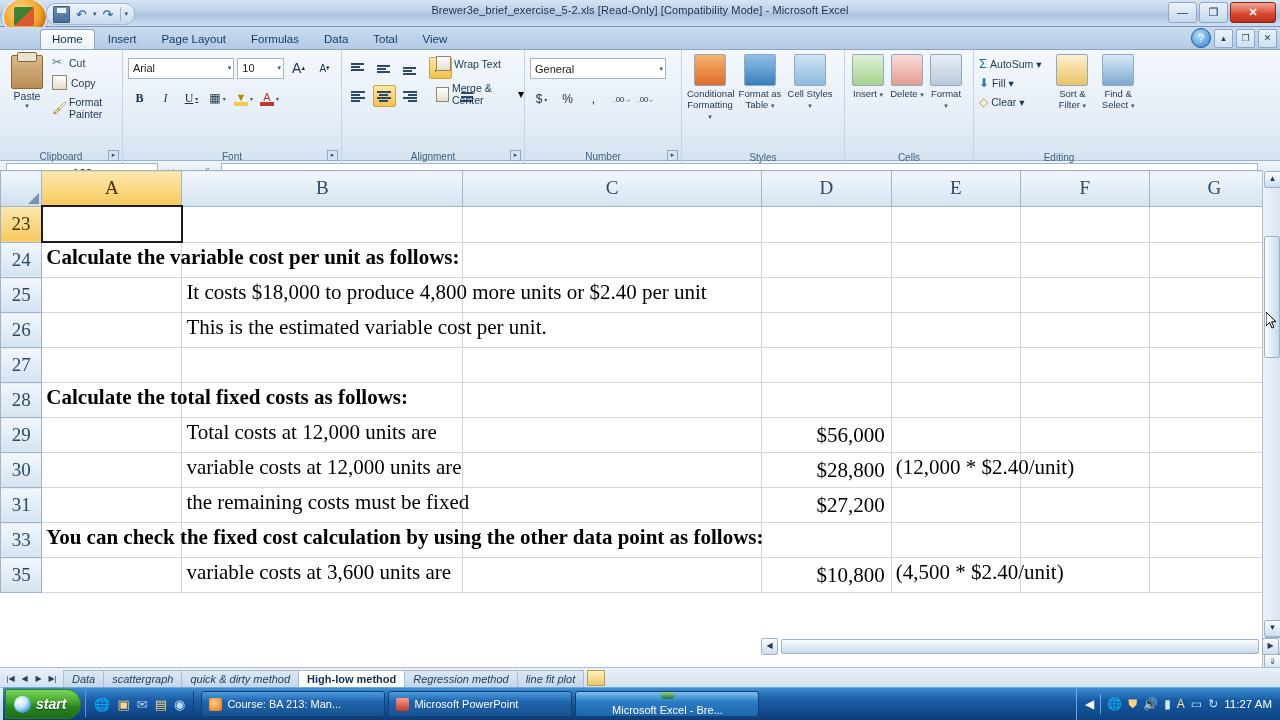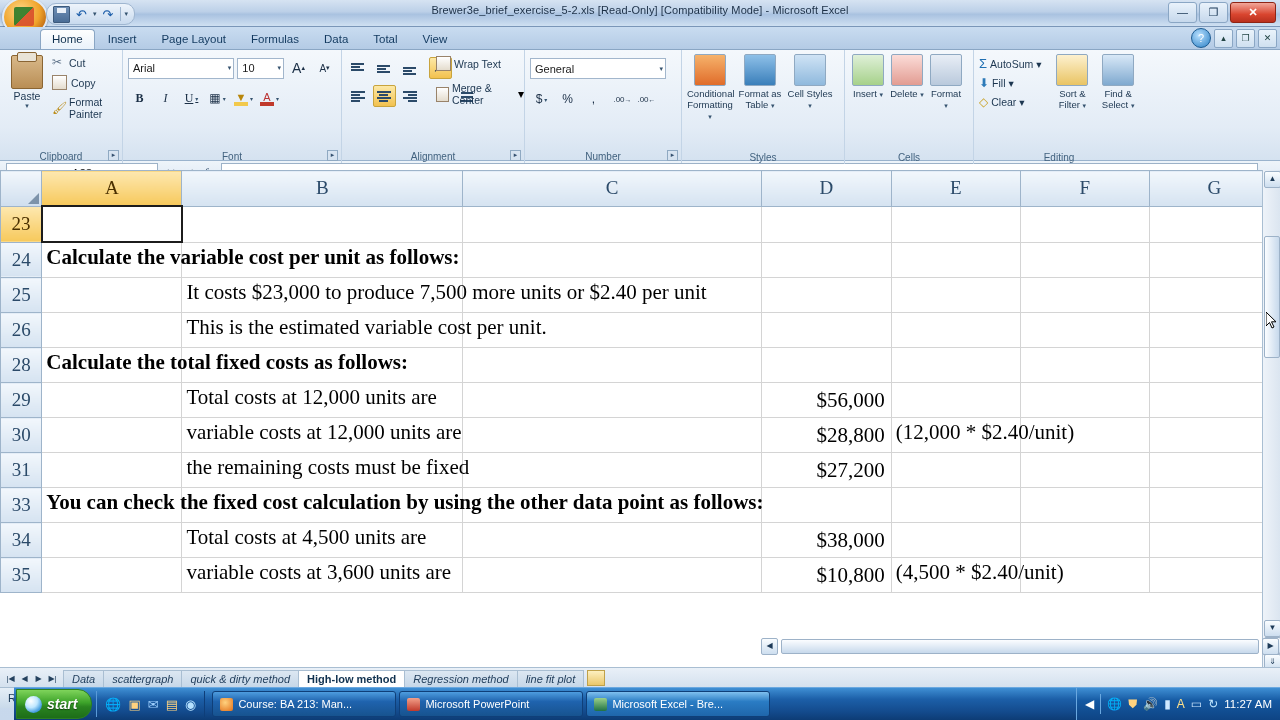--- a/index.html
+++ b/index.html
@@ -219,21 +219,21 @@
     display:flex;align-items:center;font-size:11px;color:#1c3a58;
   }
   .status-left{padding-left:8px;}
   .status-right{margin-left:auto;display:flex;align-items:center;gap:8px;padding-right:8px;}
   .viewbtn{width:18px;height:15px;border:1px solid #8fa9c2;background:linear-gradient(#f7fbff,#d3e2f1);}
   .viewbtn.active{background:linear-gradient(#fff6d5,#f3d98a);}
   .zoomslider{width:82px;height:3px;background:#8ea6bd;position:relative;}
   .zoomslider .knob{position:absolute;left:58px;top:-5px;width:7px;height:13px;background:#edf4fb;border:1px solid #6e89a3;}
   
   .taskbar{
-    position:absolute;left:14px;right:0;bottom:0;height:32px;
+    position:absolute;left:3px;right:0;bottom:0;height:32px;
     background:linear-gradient(#3f8fd4,#1c5fa8 35%,#134a8c 75%,#0d3c75);
     display:flex;align-items:center;border-top:1px solid #6aa8e0;
   }
   .start{
     height:28px;margin-left:2px;padding:0 14px 0 8px;border-radius:0 14px 14px 0;
     background:linear-gradient(#7fd45b,#3da32a 45%,#2a8420 60%,#1d6d18);
     color:#fff;font-weight:bold;font-style:italic;font-size:14px;
     display:flex;align-items:center;gap:5px;text-shadow:0 1px 1px #12400d;
     border:1px solid #2c7f22;
   }
@@ -242,21 +242,21 @@
   .qlaunch{display:flex;align-items:center;gap:7px;padding:0 8px;margin-left:4px;
     border-left:1px solid #5a9ad8;border-right:1px solid #0e3e79;height:26px;}
   .qlaunch span{font-size:13px;}
   .tasks{display:flex;gap:3px;padding-left:7px;align-items:center;}
   .task{
     height:24px;min-width:168px;max-width:182px;border-radius:3px;padding:0 7px;
     display:flex;align-items:center;gap:5px;color:#fff;font-size:11px;
     background:linear-gradient(#4e9ddf,#1f63ae 40%,#17538f);border:1px solid #0f3f79;
     overflow:hidden;white-space:nowrap;
   }
-  .task.active{background:linear-gradient(#7fc0ef,#2a7cc4 40%,#1f66ab);}
+  .task.active{background:linear-gradient(#7fc0ef,#2a7cc4 40%,#1f66ab);flex-direction:column;}
   .task .ic{width:13px;height:13px;border-radius:2px;display:inline-block;}
   .tray{
     margin-left:auto;height:32px;display:flex;align-items:center;gap:6px;padding:0 8px;
     background:linear-gradient(#3f8fd4,#1559a2 40%,#0e4484);
     border-left:1px solid #6aa8e0;color:#fff;font-size:11px;
   }
   .tray .ic{font-size:12px;}
   .clock{font-size:11.5px;}
   .divider-v{width:1px;height:20px;background:#6aa8e0;}
   .cursor{position:absolute;left:1266px;top:312px;width:12px;height:18px;
@@ -610,21 +610,21 @@
         <td class="cell"></td>
         <td class="cell"></td>
         <td class="cell"></td>
         <td class="cell"></td>
       </tr>
 
       <tr>
         <td class="rowhead">25</td>
         <td class="cell"></td>
         <td class="cell ovf">
-              <span>It costs $23,000 to produce 7,500 more units or $2.40 per unit</span>
+              <span>It costs $18,000 to produce 4,800 more units or $2.40 per unit</span>
             </td>
         <td class="cell"></td>
         <td class="cell"></td>
         <td class="cell"></td>
         <td class="cell"></td>
         <td class="cell"></td>
       </tr>
 
       <tr>
         <td class="rowhead">26</td>
@@ -632,20 +632,30 @@
         <td class="cell ovf">
               <span>This is the estimated variable cost per unit.</span>
             </td>
         <td class="cell"></td>
         <td class="cell"></td>
         <td class="cell"></td>
         <td class="cell"></td>
         <td class="cell"></td>
       </tr>
 
+      <tr>
+        <td class="rowhead">27</td>
+        <td class="cell"></td>
+        <td class="cell"></td>
+        <td class="cell"></td>
+        <td class="cell"></td>
+        <td class="cell"></td>
+        <td class="cell"></td>
+        <td class="cell"></td>
+      </tr>
 
       <tr>
         <td class="rowhead">28</td>
         <td class="cell b ovf">
               <span>Calculate the total fixed costs as follows:</span>
             </td>
         <td class="cell"></td>
         <td class="cell"></td>
         <td class="cell"></td>
         <td class="cell"></td>
@@ -701,32 +711,20 @@
               <span>You can check the fixed cost calculation by using the other data point as follows:</span>
             </td>
         <td class="cell"></td>
         <td class="cell"></td>
         <td class="cell"></td>
         <td class="cell"></td>
         <td class="cell"></td>
         <td class="cell"></td>
       </tr>
 
-      <tr>
-        <td class="rowhead">34</td>
-        <td class="cell"></td>
-        <td class="cell ovf">
-              <span>Total costs at 4,500 units are</span>
-            </td>
-        <td class="cell"></td>
-        <td class="cell money">$38,000</td>
-        <td class="cell"></td>
-        <td class="cell"></td>
-        <td class="cell"></td>
-      </tr>
 
       <tr>
         <td class="rowhead">35</td>
         <td class="cell"></td>
         <td class="cell ovf">
               <span>variable costs at 3,600 units are</span>
             </td>
         <td class="cell"></td>
         <td class="cell money">$10,800</td>
         <td class="cell ovf">

